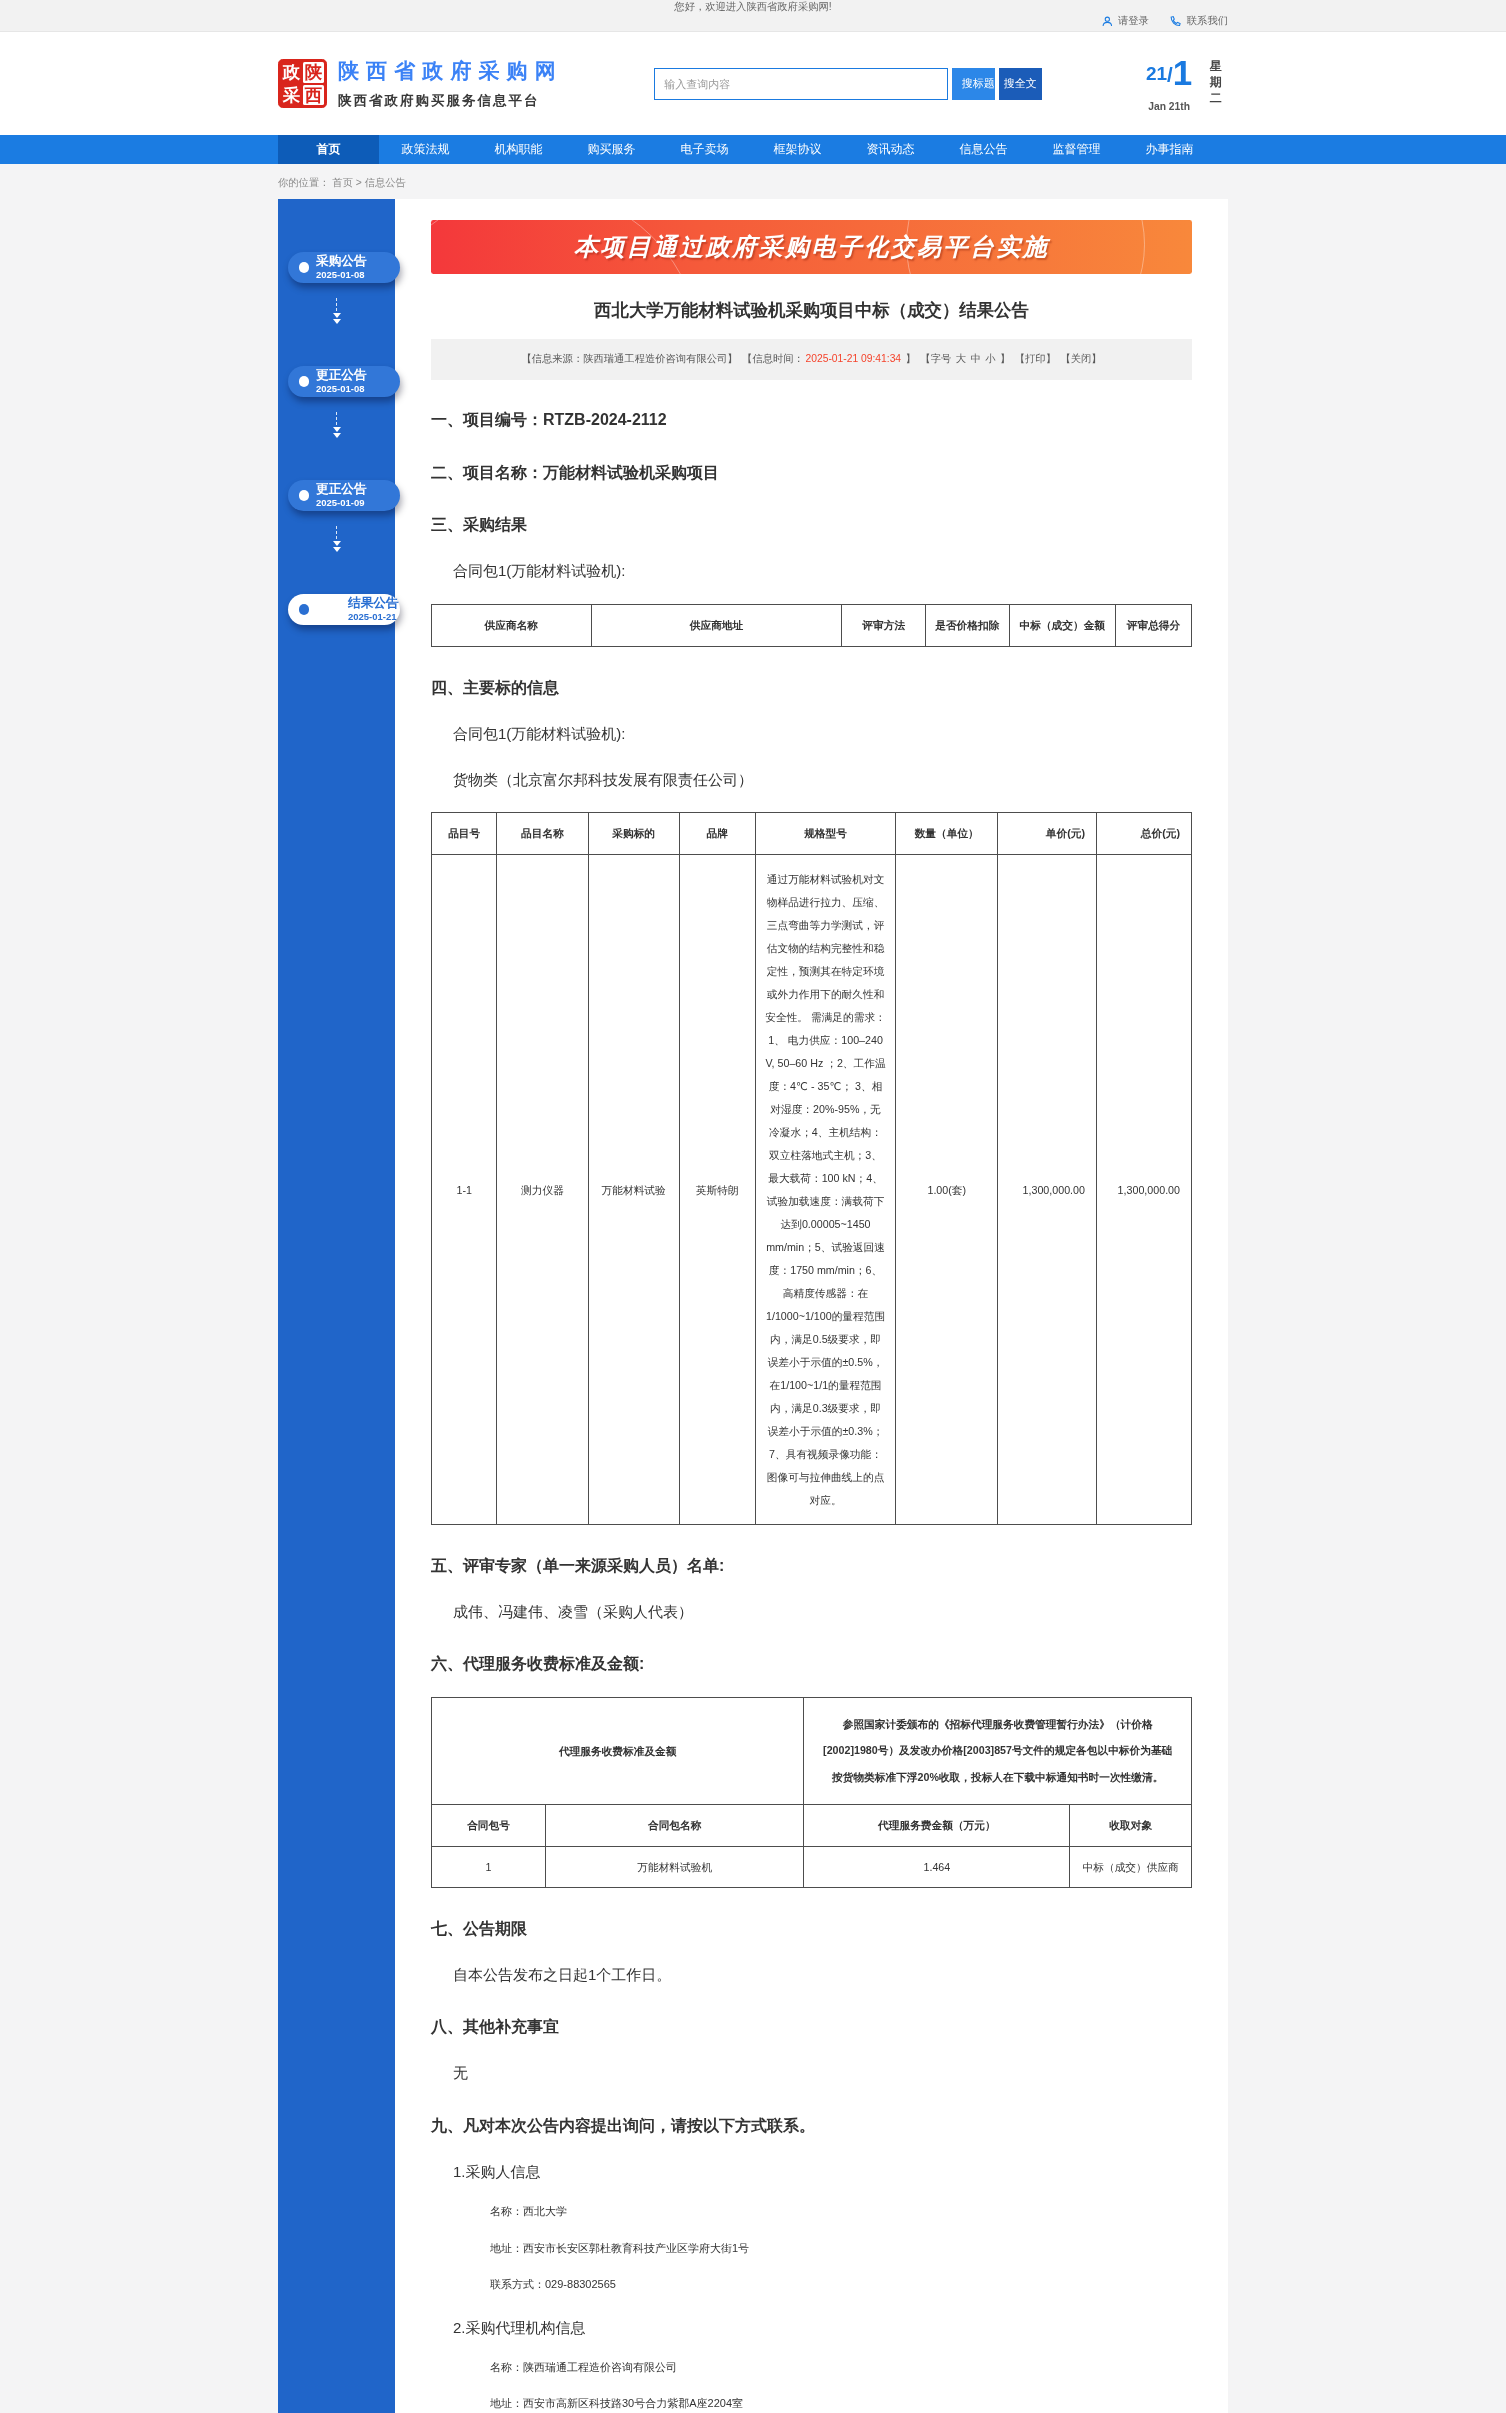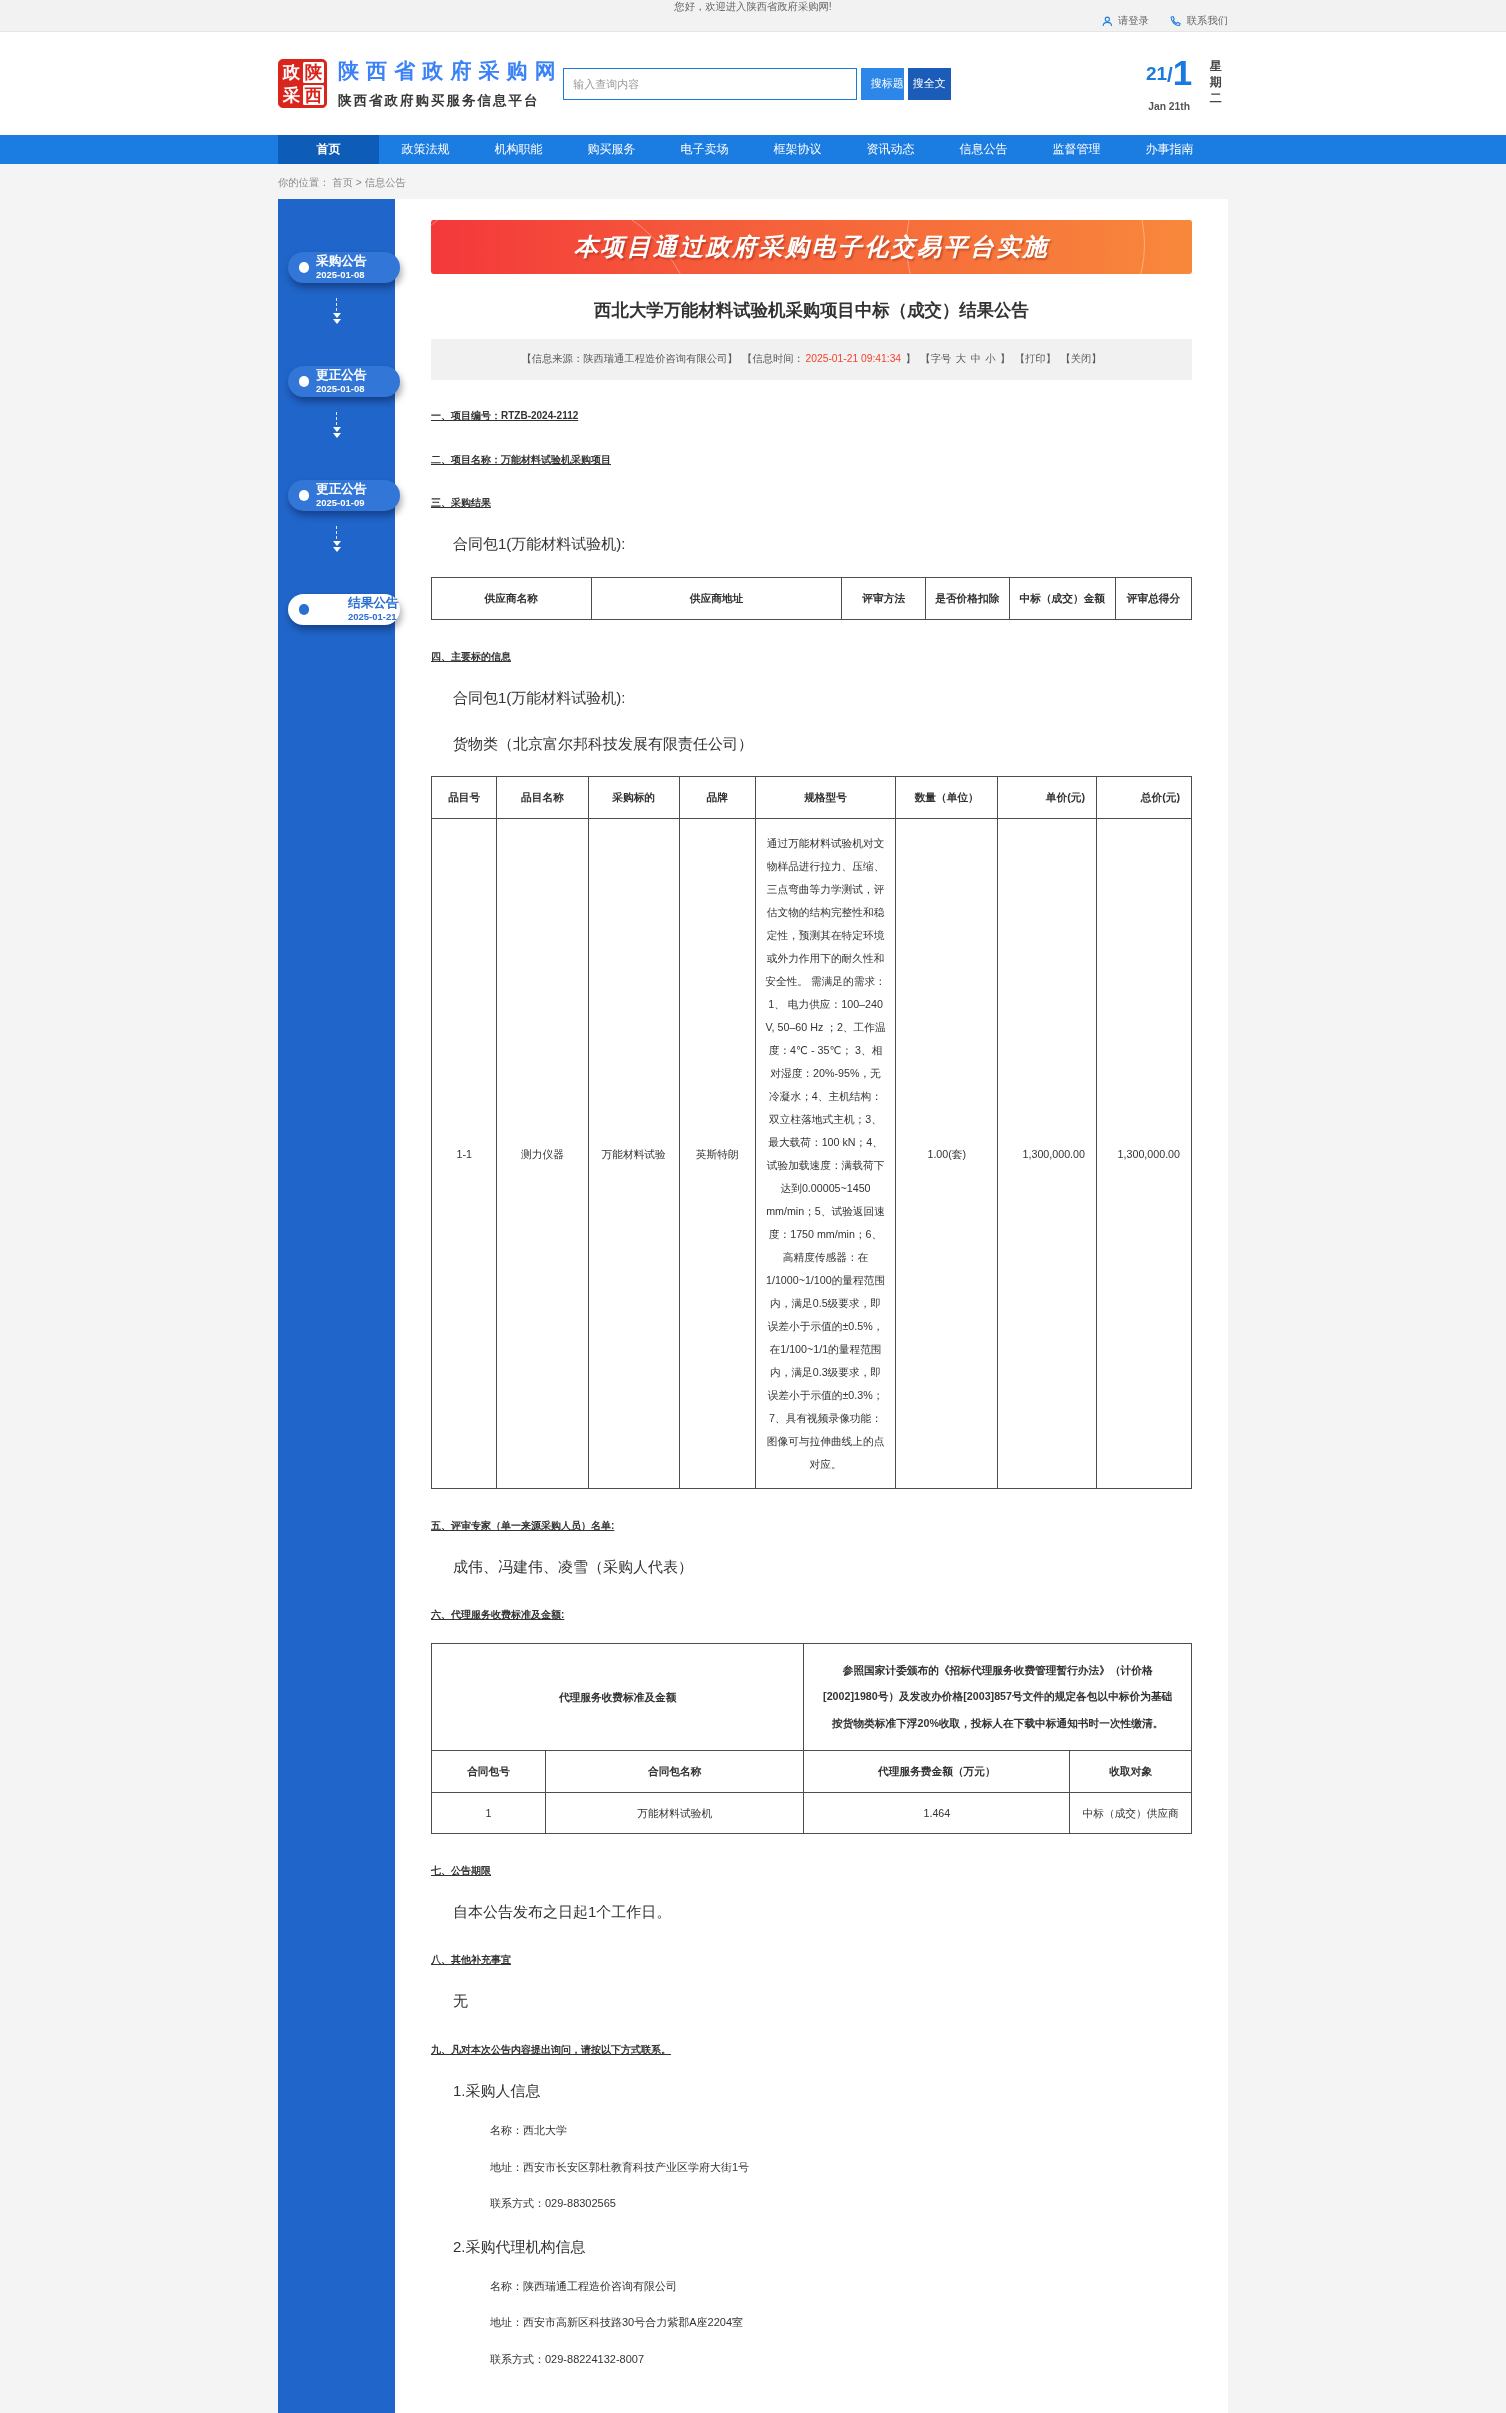--- a/index.html
+++ b/index.html
@@ -18,21 +18,21 @@
   
   .header { background:#fff; }
   .header .container { height:103px; display:flex; align-items:center; }
   .logo { display:flex; align-items:center; gap:11px; }
   .logo-seal { width:49px; height:49px; background:#d9251c; border:1.6px solid #d9251c; border-radius:4.7px;
     display:grid; grid-template-columns:1fr 1fr; padding:2.4px; gap:1.6px; }
   .logo-seal span { color:#fff; font-weight:bold; font-size:17.4px; line-height:20.6px; text-align:center; font-family:"Liberation Serif","DejaVu Serif",serif; }
   .logo-seal span:nth-child(2), .logo-seal span:nth-child(4){ background:#fff; color:#d9251c; border-radius:1.6px;}
   .logo-text-main { font-size:21px; font-weight:bold; color:#3b82f6; letter-spacing:7.1px; }
   .logo-text-sub { font-size:13.5px; font-weight:bold; color:#3a3a3a; letter-spacing:2px; margin-top:6.3px; }
-  .search-wrap { display:flex; }
+  .search-wrap { display:flex; margin-left:91px; }
   .search-input { width:294px; height:32px; border:1.6px solid #1a7ae0; padding:0 9.5px; font-size:11px; color:#333; outline:none; }
   .search-input::placeholder { color:#9a9a9a; }
   .search-btn { height:32px; width:43px; color:#fff; font-size:11px; border:none; cursor:pointer; margin-left:4px; }
   .btn-title { background:#2c87e8;text-align:right; }
   .btn-full  { background:#1b5cb8; }
   .date-widget { margin-left:auto; display:flex; align-items:flex-start; gap:17.4px; padding-right:6.3px; }
   .date-nums { text-align:center; }
   .date-frac { color:#1a7ae0; font-weight:bold; line-height:36px; }
   .date-frac .d-day { font-size:19px; vertical-align:4.7px; }
   .date-frac .d-sep { font-size:20.6px; vertical-align:3.2px; }
@@ -77,21 +77,21 @@
   .banner::after  { width:237px; height:237px; right:47px; top:-95px; }
   .banner-text { color:#fff; font-size:24px; font-weight:bold; font-style:italic; letter-spacing:2.4px;
     text-shadow:1.6px 1.6px 1.6px rgba(120,20,0,.35); z-index:1; }
 
   .article-title { text-align:center; font-size:17.4px; font-weight:bold; color:#333; margin:24px 0 17.4px; }
   .meta { background:#f1f1f1; padding:13.5px 0; text-align:center; font-size:10.3px; color:#5a5a5a; }
   .meta span { margin:0 0.8px; }
   .meta .red { color:#f5432b; }
   .meta .clk { cursor:pointer; }
 
-  .sec  { font-weight:bold; font-size:10px; margin-top:28.5px; line-height:1.5;text-decoration:underline; }
+  .sec  { font-weight:bold; font-size:16px; margin-top:28.5px; line-height:1.5; }
   .sub  { padding-left:22px; margin-top:22px; font-size:15px; line-height:1.6; }
   .sub2 { padding-left:59px; margin-top:19px; font-size:11px; line-height:1.6; }
 
   table { width:100%; border-collapse:collapse; margin-top:20.6px; table-layout:fixed; }
   th, td { border:0.8px solid #4d4d4d; padding:10.3px 8px; font-size:10.7px; text-align:center; line-height:1.9; color:#333; word-wrap:break-word; }
   th { font-weight:bold; }
   td.num, th.num { text-align:right; padding-right:11px; }
   td.spec { line-height:2.15; padding:12.7px 9.5px; }
   td.feedesc { line-height:2.5; padding:12.7px 17.4px; font-weight:bold; }
   td.feetitle { font-weight:bold; }

